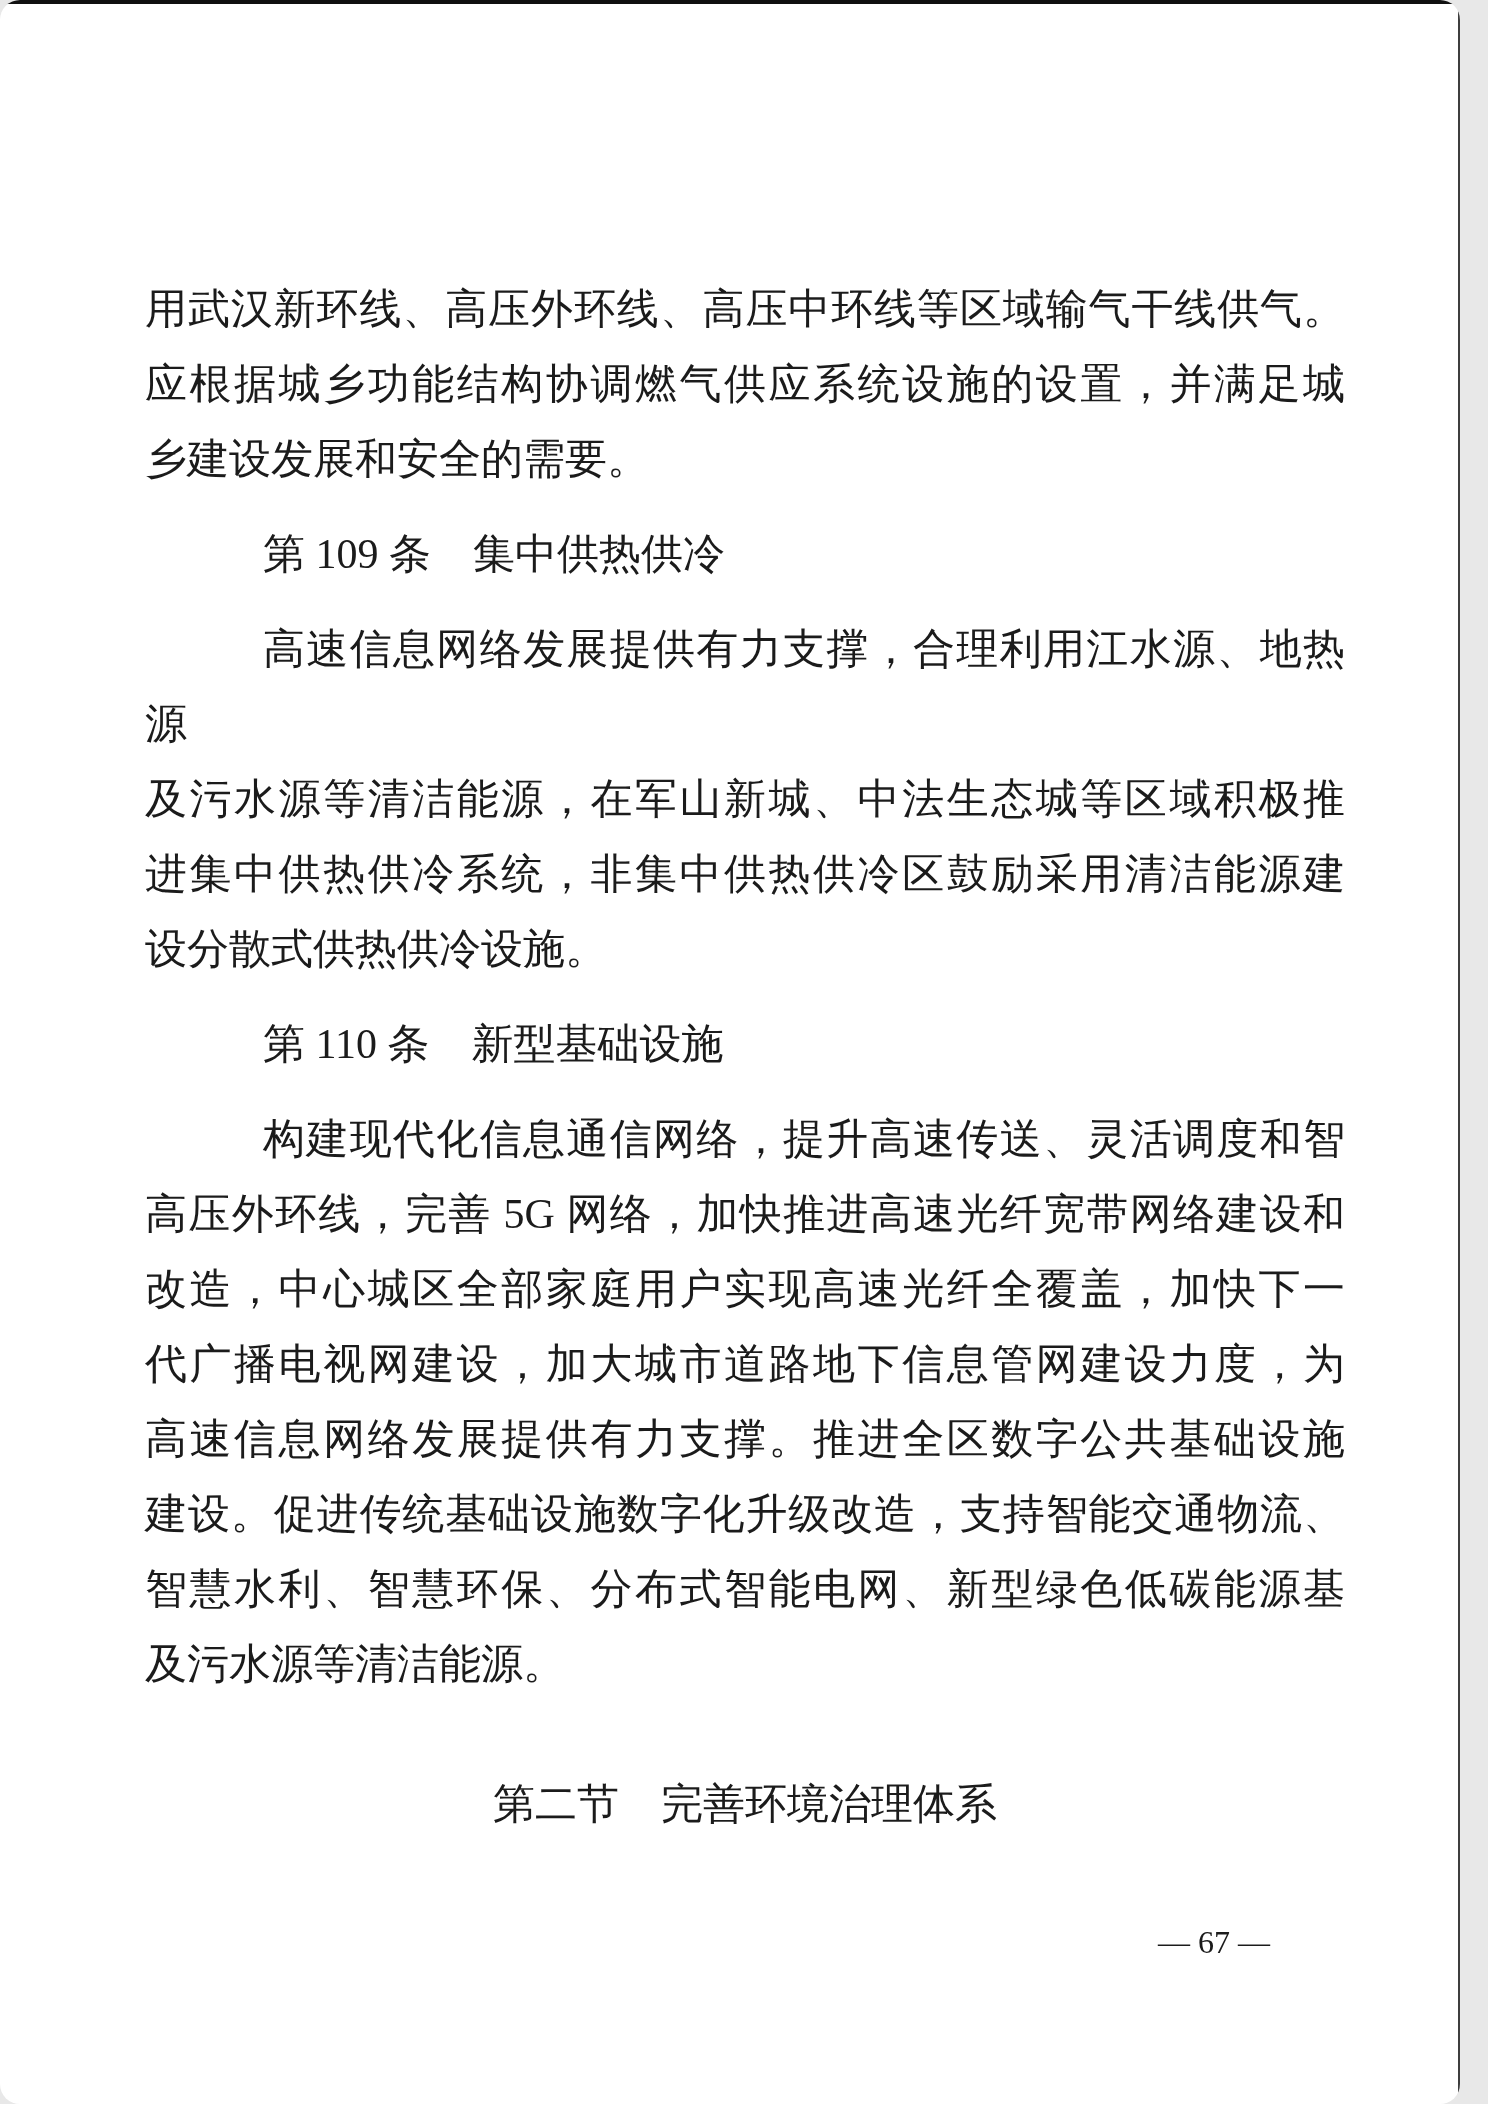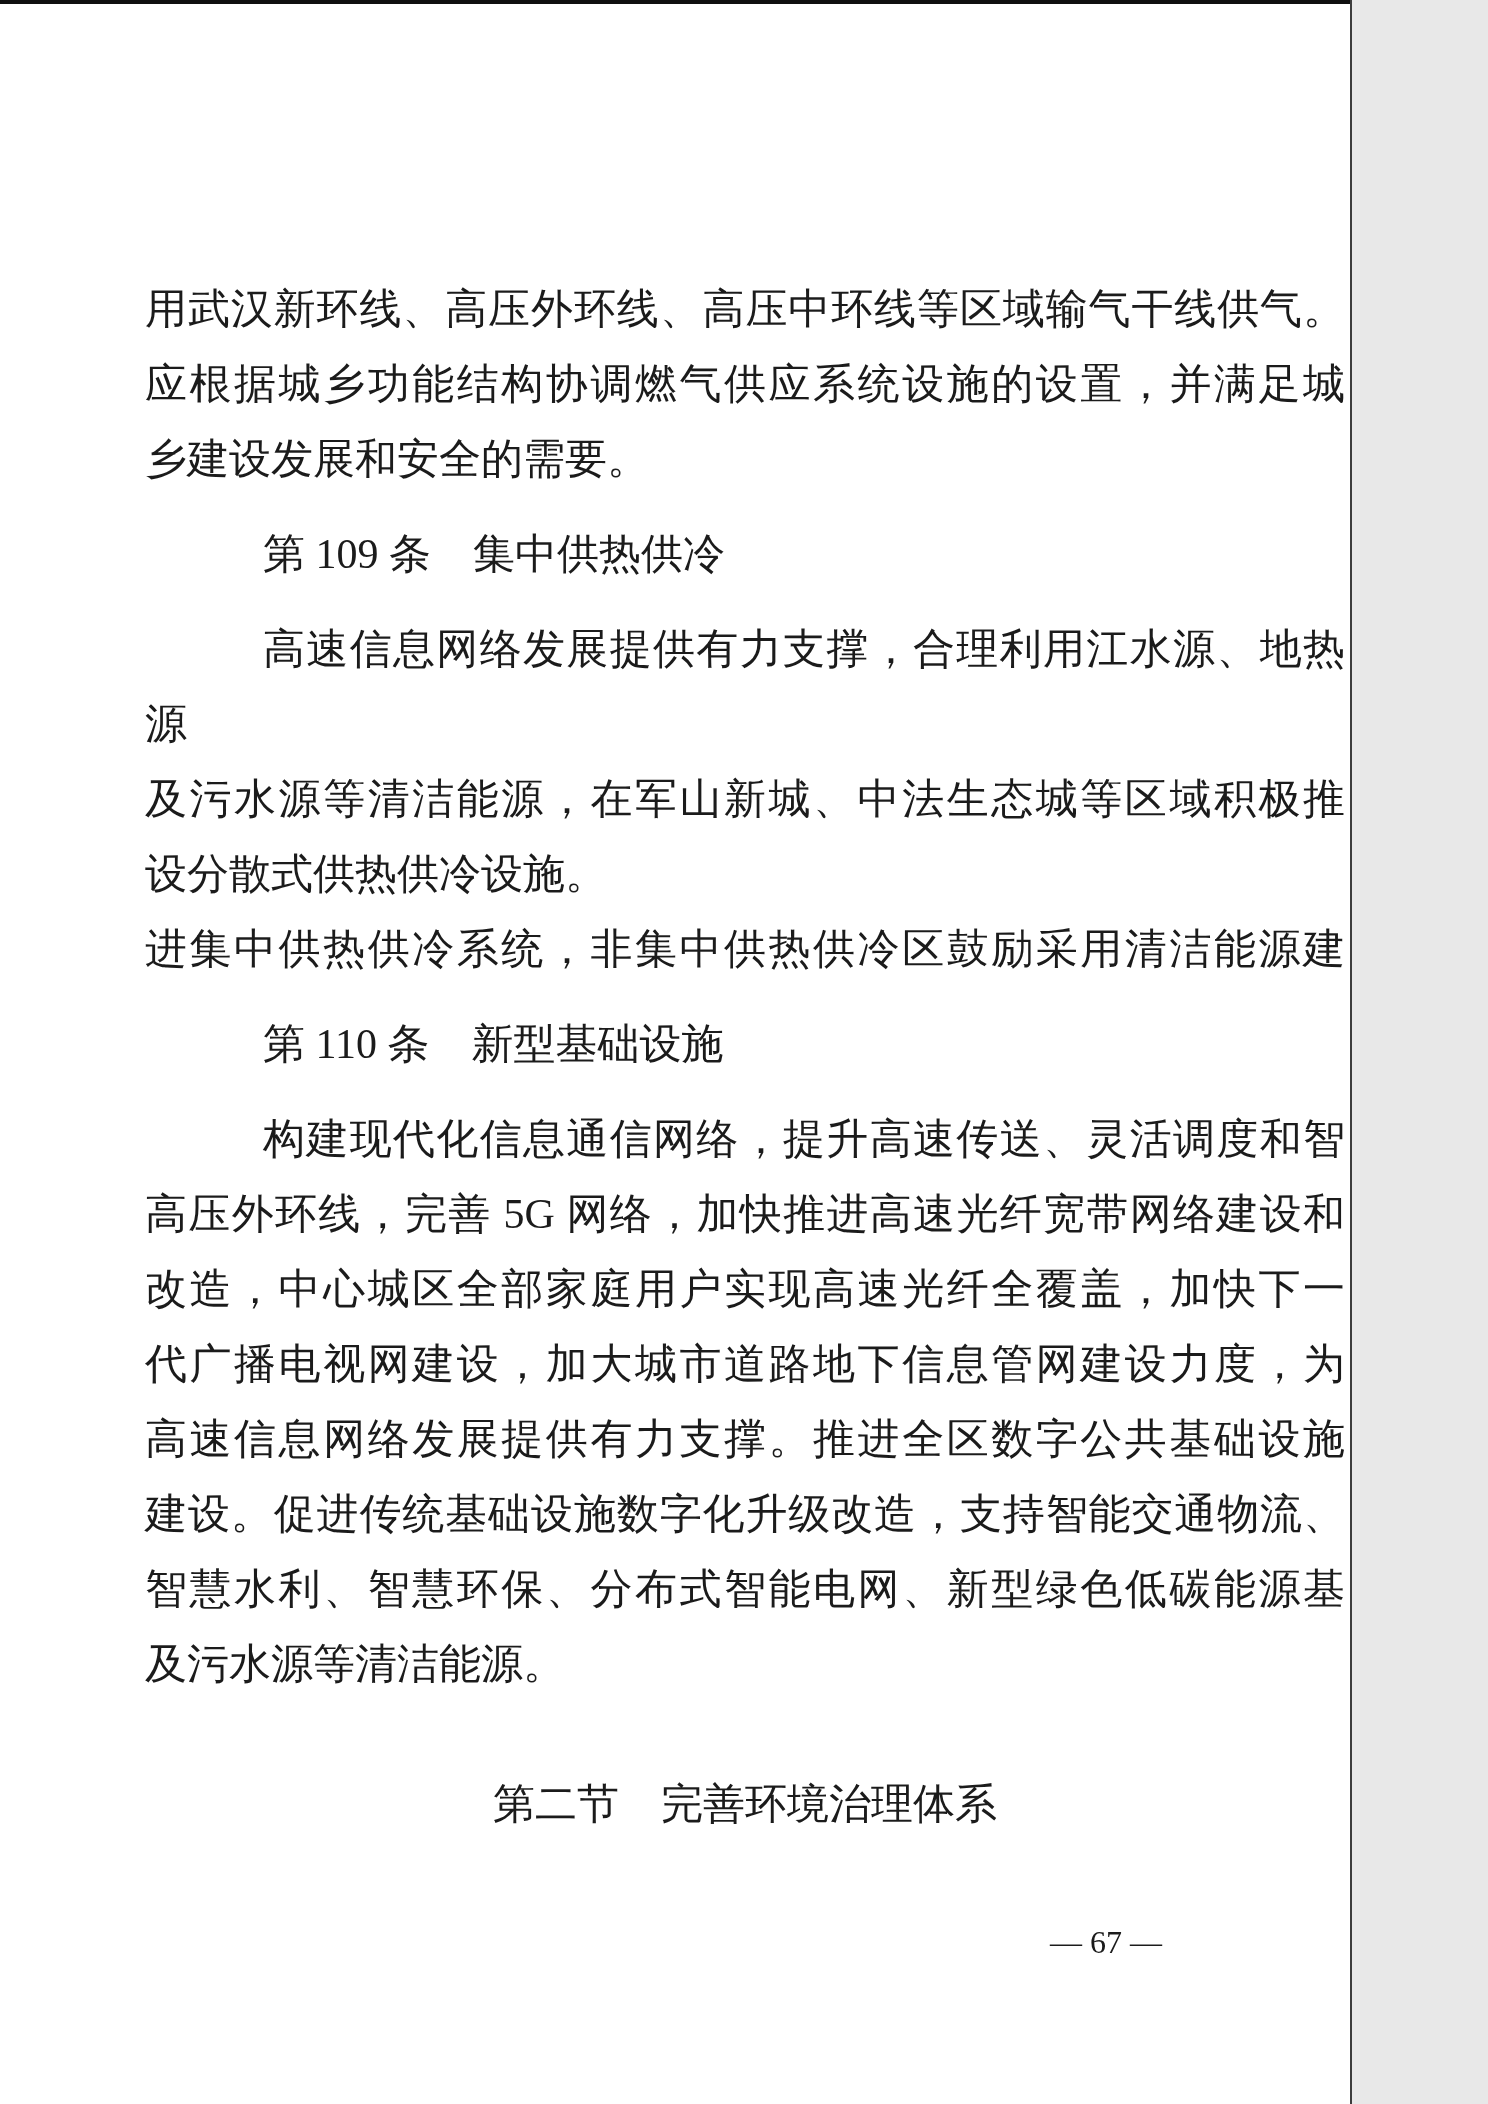--- a/index.html
+++ b/index.html
@@ -2,26 +2,27 @@
 <html><head>
 <meta charset="utf-8">
 <style>
   html, body {
     margin: 0;
     padding: 0;
     background: #e8e8e8;
   }
   .page {
     position: relative;
-    width: 1352px;
+    width: 1460px;
     height: 2104px;
     background: #ffffff;
     overflow: hidden;
     font-family: "Liberation Serif", serif;
     color: #1b1b1b;
+    border-radius: 20px;
   }
   .scan-top-bar {
     position: absolute;
     top: 0; left: 0;
     width: 100%;
     height: 4px;
     background: #101010;
   }
   .scan-right-line {
     position: absolute;
@@ -90,22 +91,22 @@
       <div class="line end">乡建设发展和安全的需要。</div>
     </div>
 
     <div class="heading">
       <div class="line">第 109 条　集中供热供冷</div>
     </div>
 
     <div class="para">
       <div class="line indent">高速信息网络发展提供有力支撑，合理利用江水源、地热源</div>
       <div class="line">及污水源等清洁能源，在军山新城、中法生态城等区域积极推</div>
+      <div class="line">进集中供热供冷系统，非集中供热供冷区鼓励采用清洁能源建</div>
       <div class="line end">设分散式供热供冷设施。</div>
-      <div class="line">进集中供热供冷系统，非集中供热供冷区鼓励采用清洁能源建</div>
     </div>
 
     <div class="heading">
       <div class="line">第 110 条　新型基础设施</div>
     </div>
 
     <div class="para">
       <div class="line indent">构建现代化信息通信网络，提升高速传送、灵活调度和智</div>
       <div class="line">高压外环线，完善 5G 网络，加快推进高速光纤宽带网络建设和</div>
       <div class="line">改造，中心城区全部家庭用户实现高速光纤全覆盖，加快下一</div>

